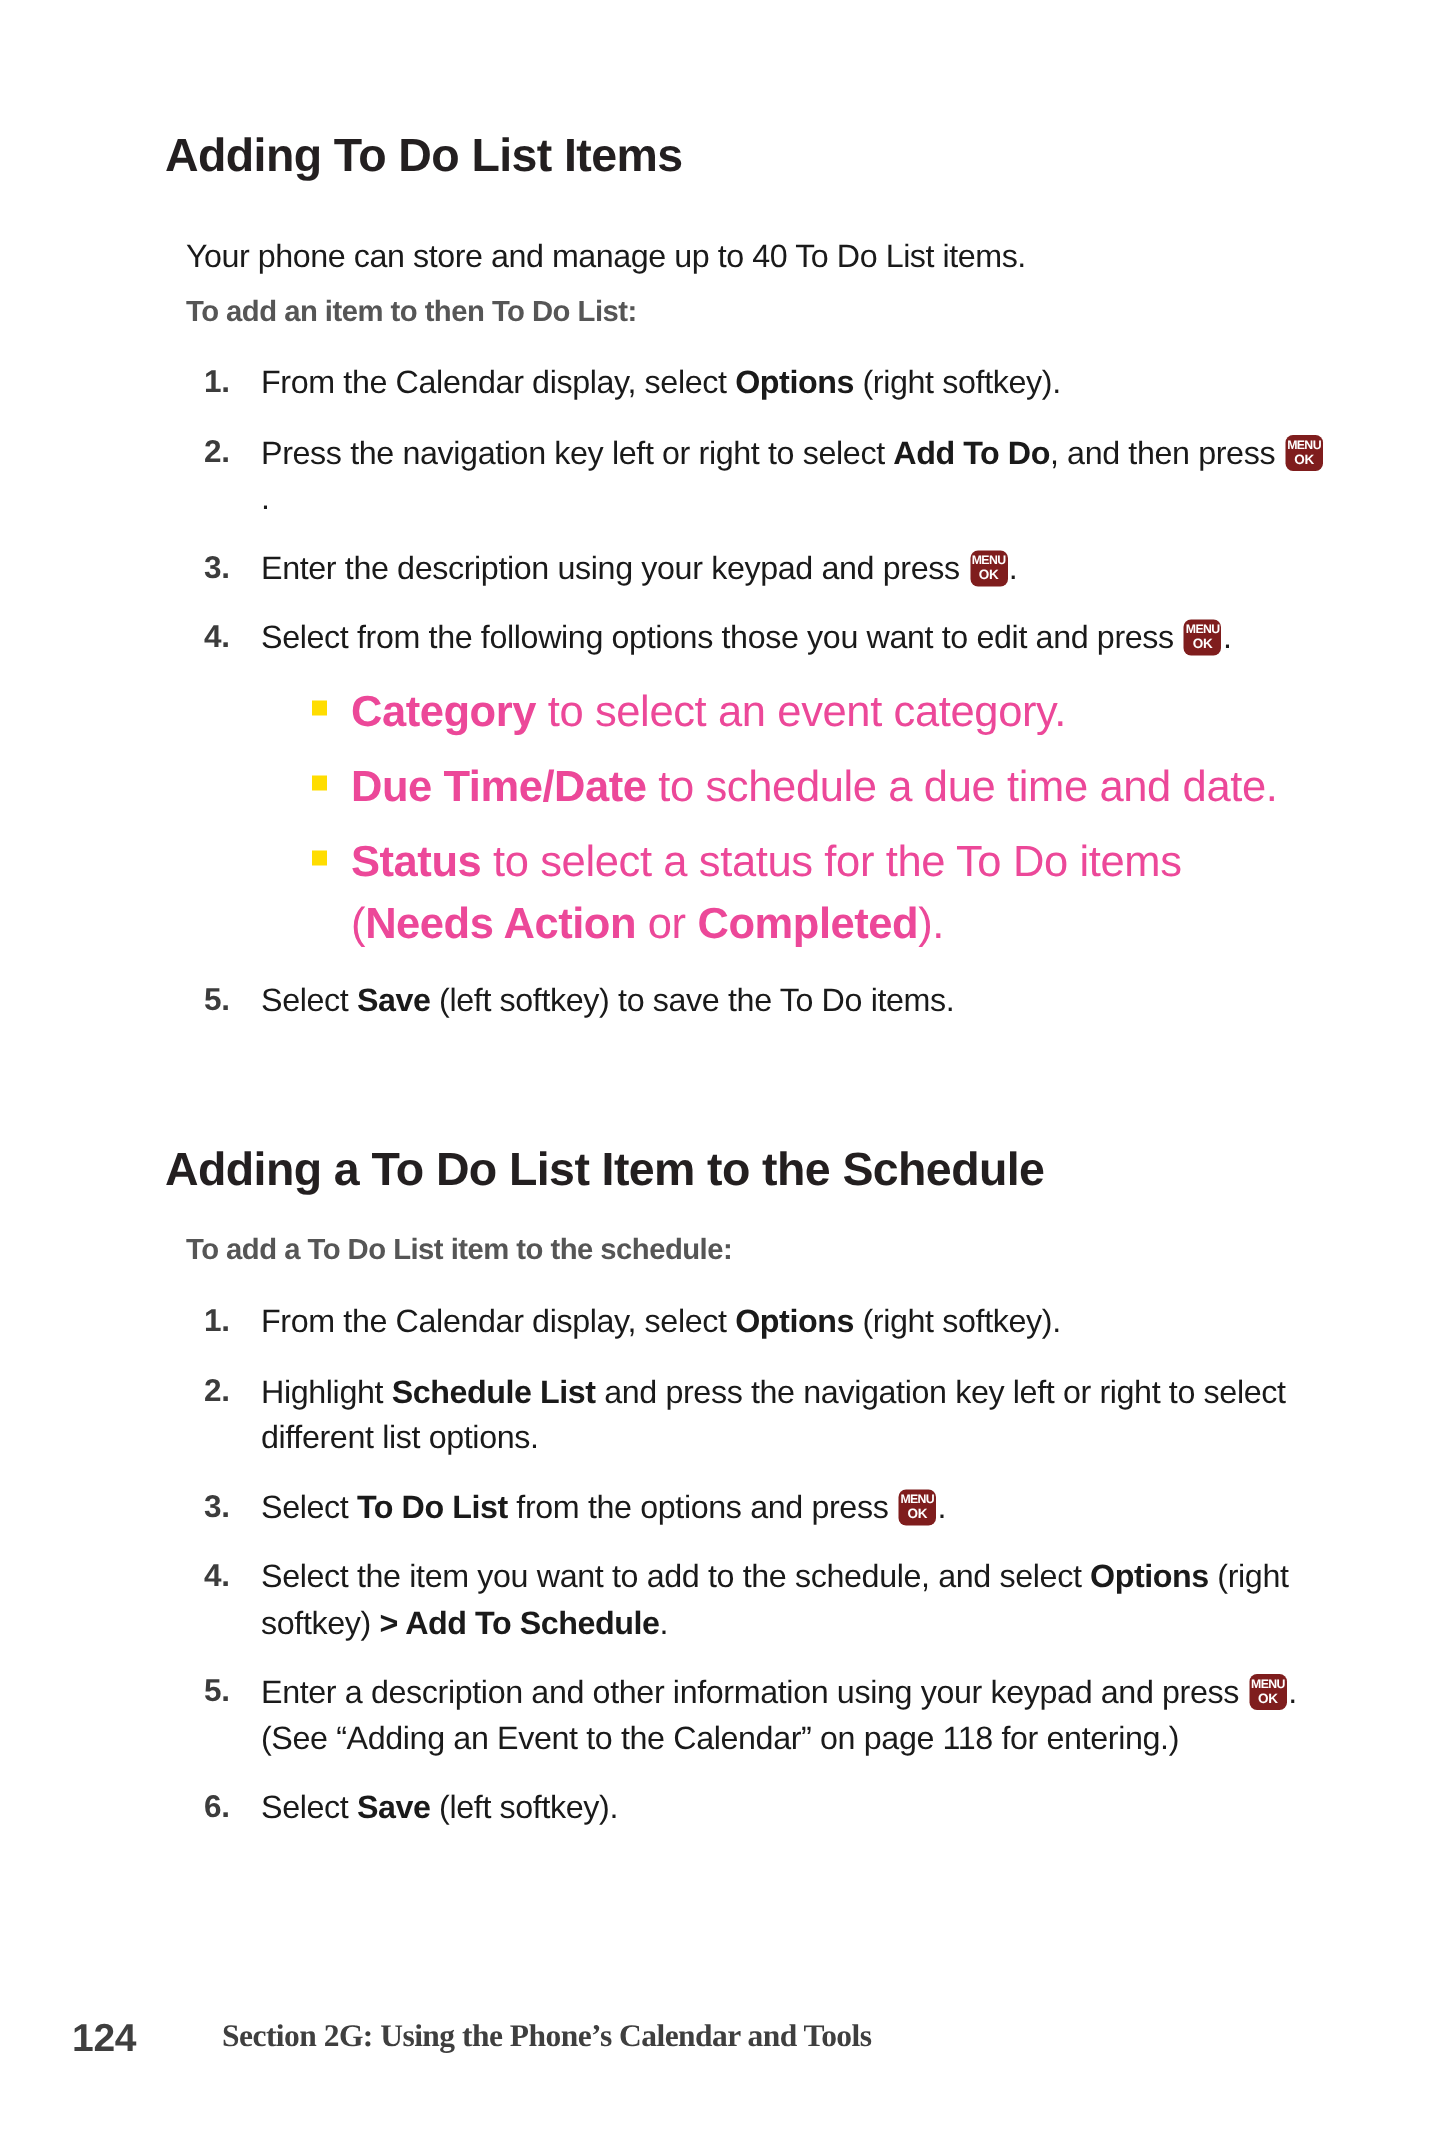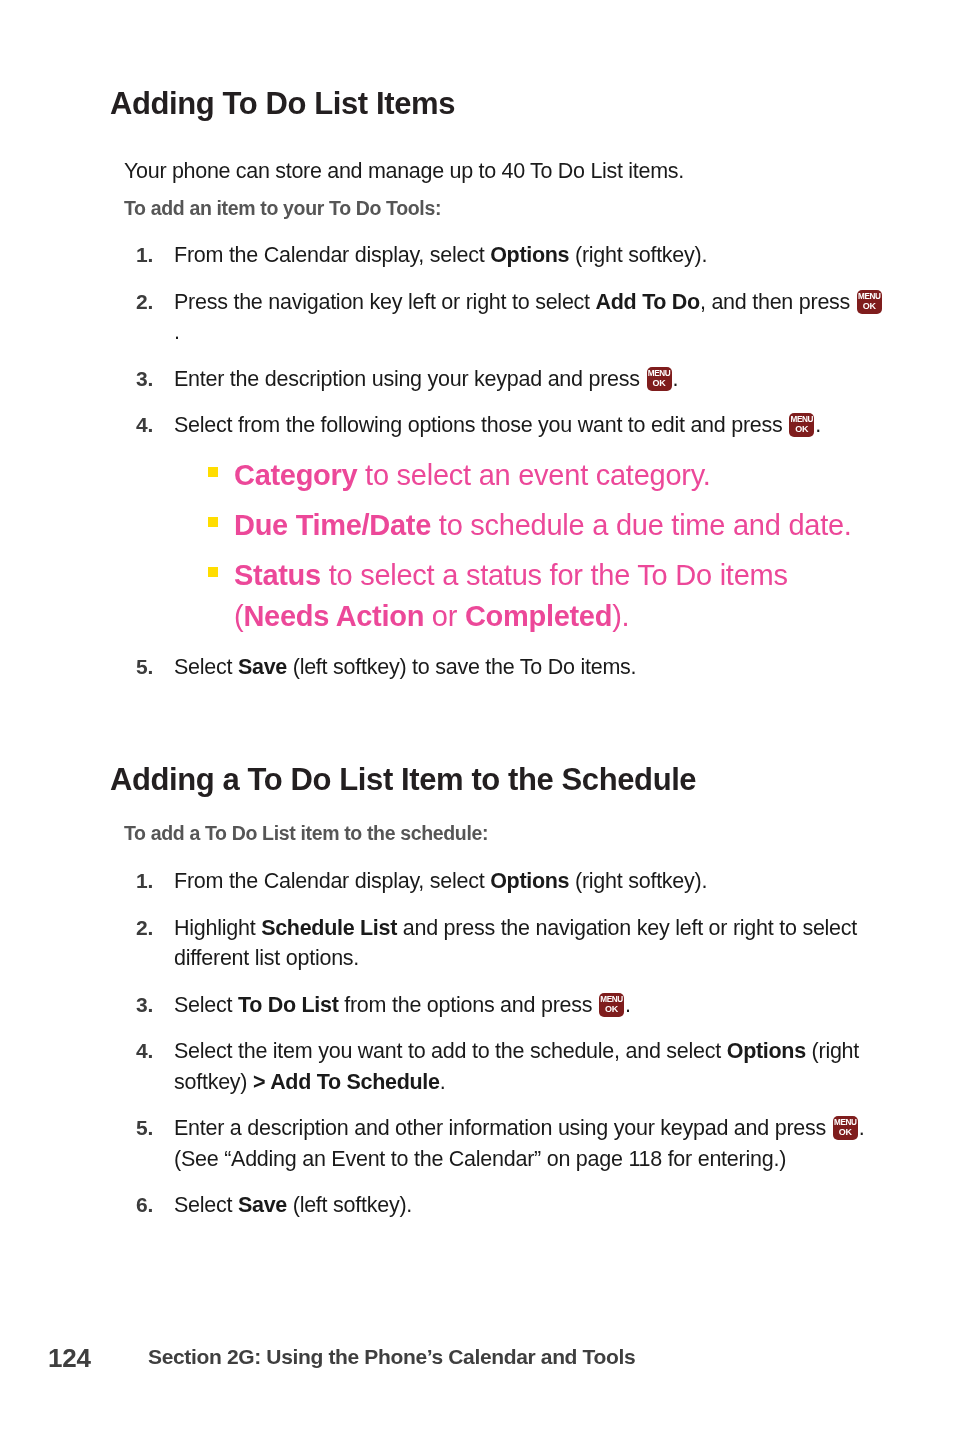--- a/index.html
+++ b/index.html
@@ -162,20 +162,21 @@
     letter-spacing: -0.2px;
   }
   .footer .sec {
     position: absolute;
     left: 148px;
     top: 2px;
     font-size: 21px;
     font-weight: bold;
     color: #3f3f3f;
     letter-spacing: -0.35px;
+    font-family: Liberation Serif, serif;
   }
 
   
   .blk-h1 { position: absolute; left: 110px; top: 86px; width: 800px; }
   .blk-intro { position: absolute; left: 124px; top: 158px; width: 760px; }
   .blk-sub1 { position: absolute; left: 124px; top: 197px; width: 760px; }
   .blk-steps1 { position: absolute; left: 110px; top: 240px; width: 775px; }
   .blk-h2 { position: absolute; left: 110px; top: 762px; width: 820px; }
   .blk-sub2 { position: absolute; left: 124px; top: 822px; width: 760px; }
   .blk-steps2 { position: absolute; left: 110px; top: 866px; width: 775px; }
@@ -192,21 +193,21 @@
 
   <div class="blk-h1">
     <h1 class="section-heading">Adding To Do List Items</h1>
   </div>
 
   <div class="blk-intro">
     <p class="intro-para">Your phone can store and manage up to 40 To Do List items.</p>
   </div>
 
   <div class="blk-sub1">
-    <p class="sub-heading">To add an item to your To Do Tools:</p>
+    <p class="sub-heading">To add an item to then To Do List:</p>
   </div>
 
   <div class="blk-steps1">
     <ol class="steps" id="s1-steps">
         <li><span class="num">1.</span><span><span>From the Calendar display, select </span><b>Options</b><span> (right softkey).</span></span></li>
         <li class="gap-step"><span class="num">2.</span><span><span>Press the navigation key left or right to select </span><b>Add To Do</b><span>, and then  press </span><span class="menukey"><span class="m">MENU</span><span class="o">OK</span></span><span>.</span></span></li>
         <li class="gap-step"><span class="num">3.</span><span><span>Enter the description using your keypad and press </span><span class="menukey"><span class="m">MENU</span><span class="o">OK</span></span><span>.</span></span></li>
         <li class="gap-step"><span class="num">4.</span><span><span>Select from the following options those you want to edit and press </span><span class="menukey"><span class="m">MENU</span><span class="o">OK</span></span><span>.</span></span></li>
         <li style="padding: 0px;">
           <ul class="bullets">

